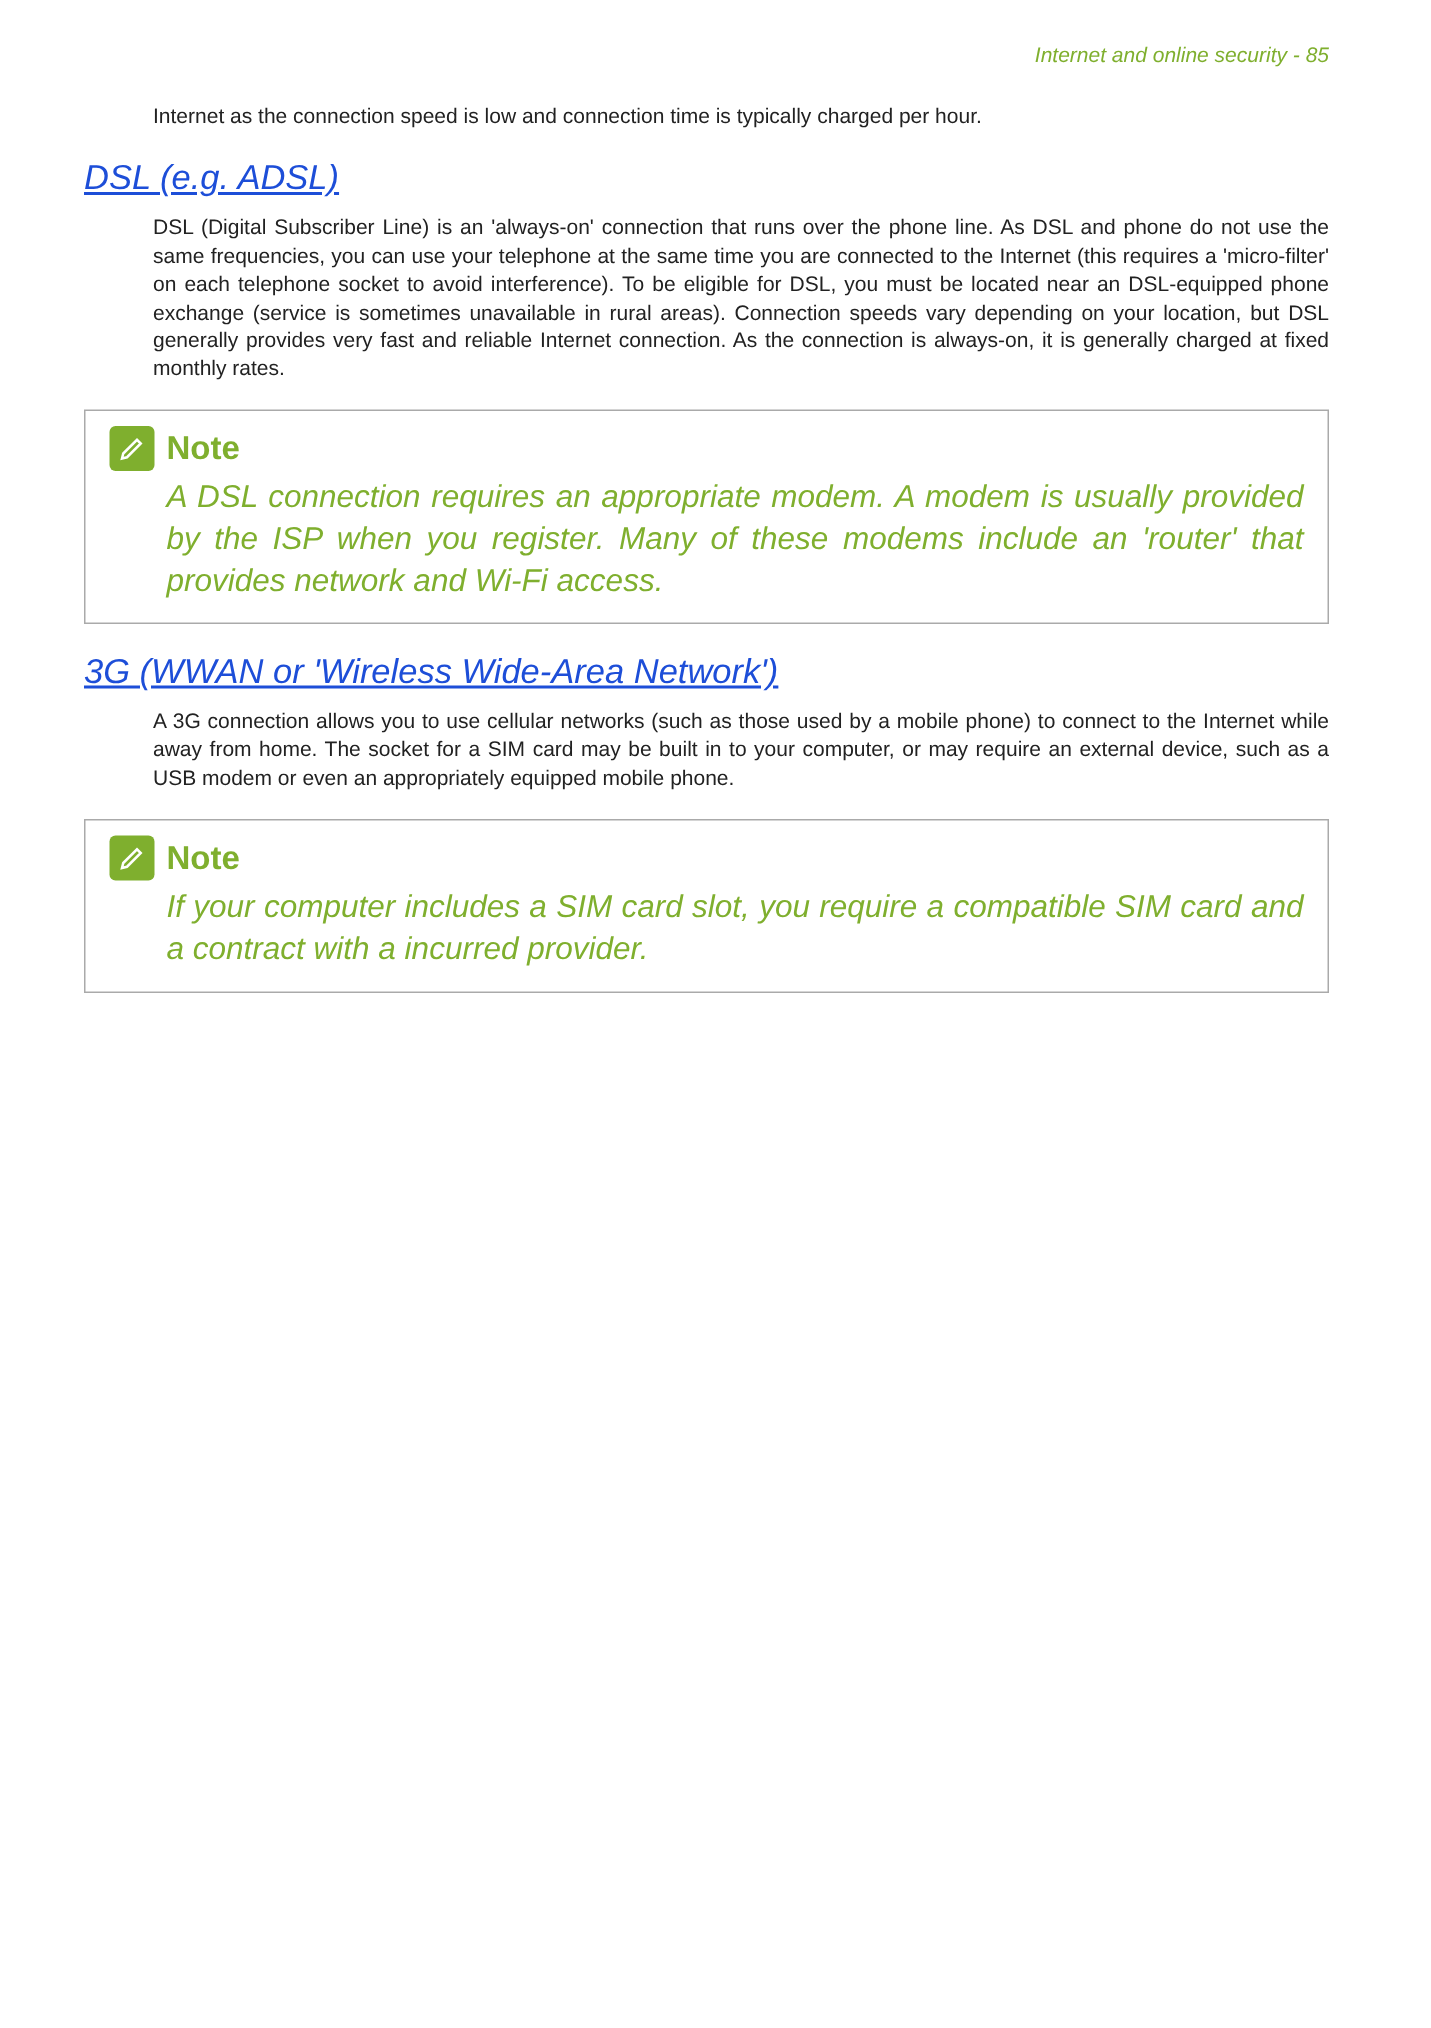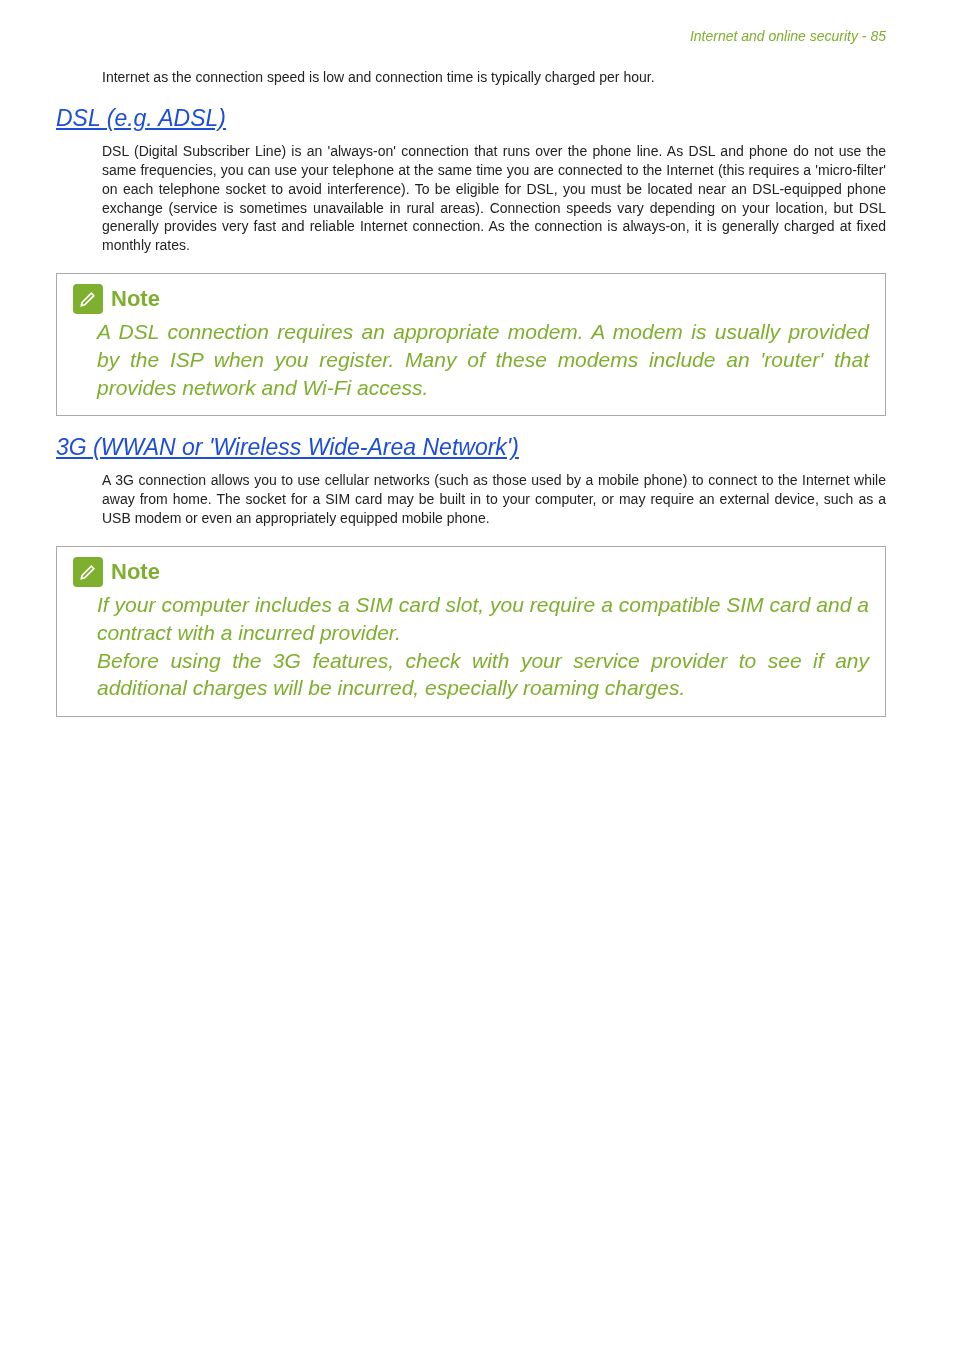--- a/index.html
+++ b/index.html
@@ -69,21 +69,21 @@
     font-size: 22px;
     font-weight: bold;
     color: #7FAF2E;
   }
   .note-body {
     font-size: 21px;
     font-style: italic;
     color: #7FAF2E;
     line-height: 1.32;
     text-align: justify;
-    margin-left: 24px;
+    margin-left: 38px;
   }
 </style>
 </head>
 <body>
 
 <div class="page">
 
   <div class="header-line">Internet and online security - 85</div>
 
   <p class="body-text">Internet as the connection speed is low and connection time is typically charged per hour.</p>
@@ -111,17 +111,16 @@
     <div class="note-header">
       <span class="note-icon">
         <svg viewBox="0 0 24 24">
             <path d="M4 20 L8 19 L19 8 L16 5 L5 16 Z"></path>
           </svg>
       </span>
       <span class="note-title">Note</span>
     </div>
     <div class="note-body">
       <div>If your computer includes a SIM card slot, you require a compatible SIM card and a contract with a incurred provider.</div>
-      <div>Before using the 3G features, check with your service provider to see if any additional charges will be incurred, especially roaming charges.</div>
     </div>
   </div>
 
 </div>
 
 </body></html>

